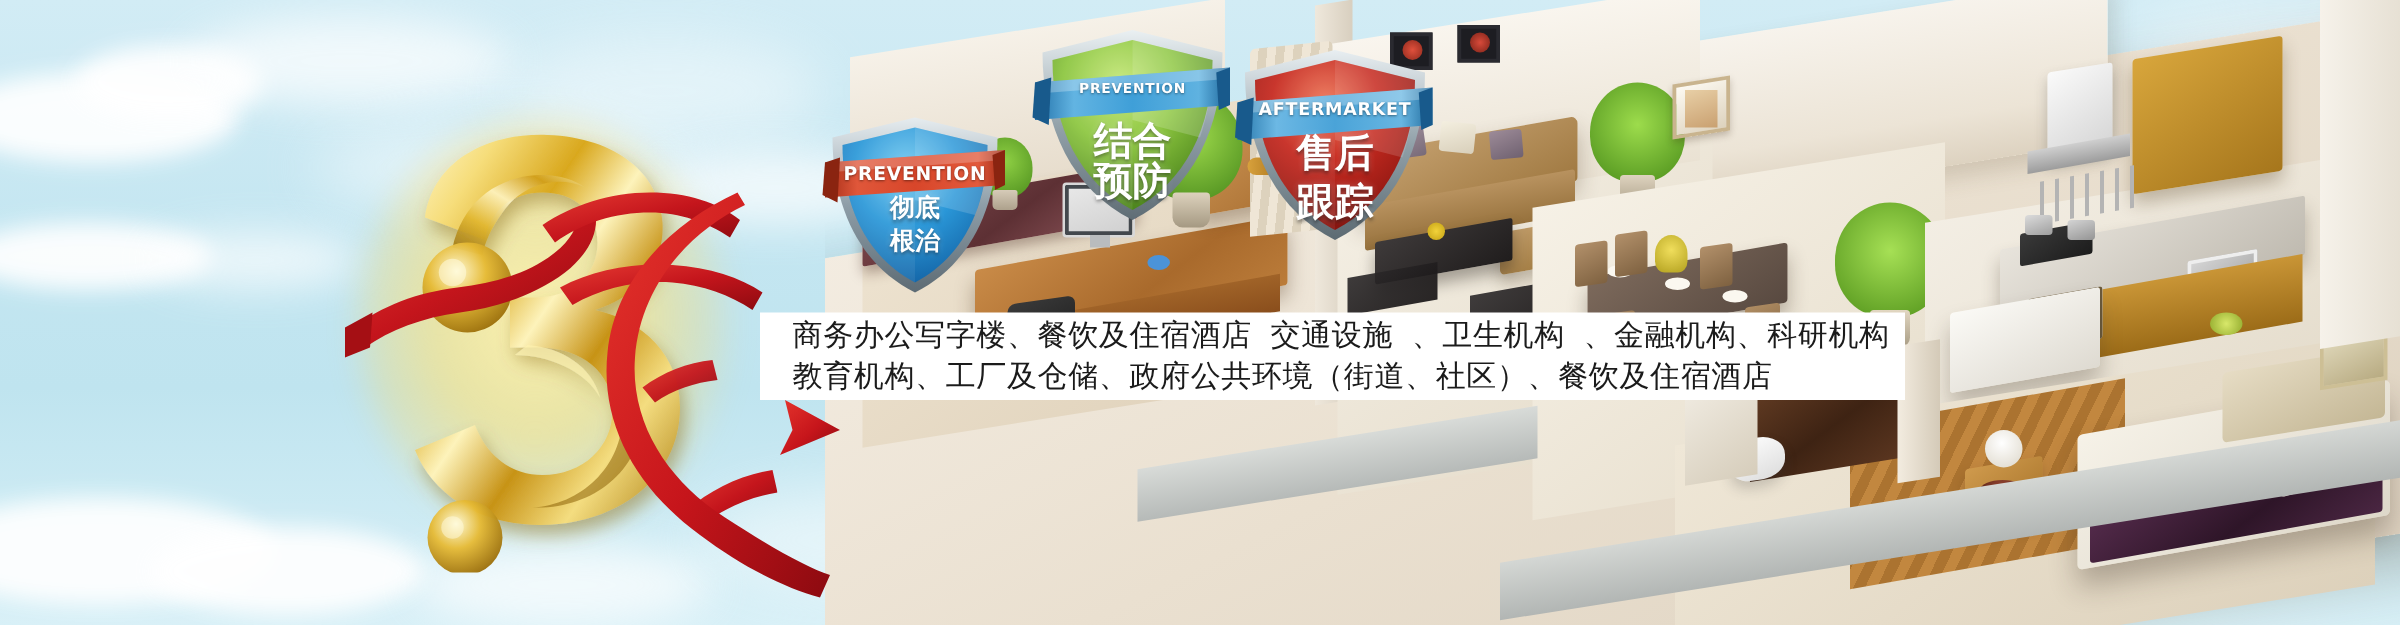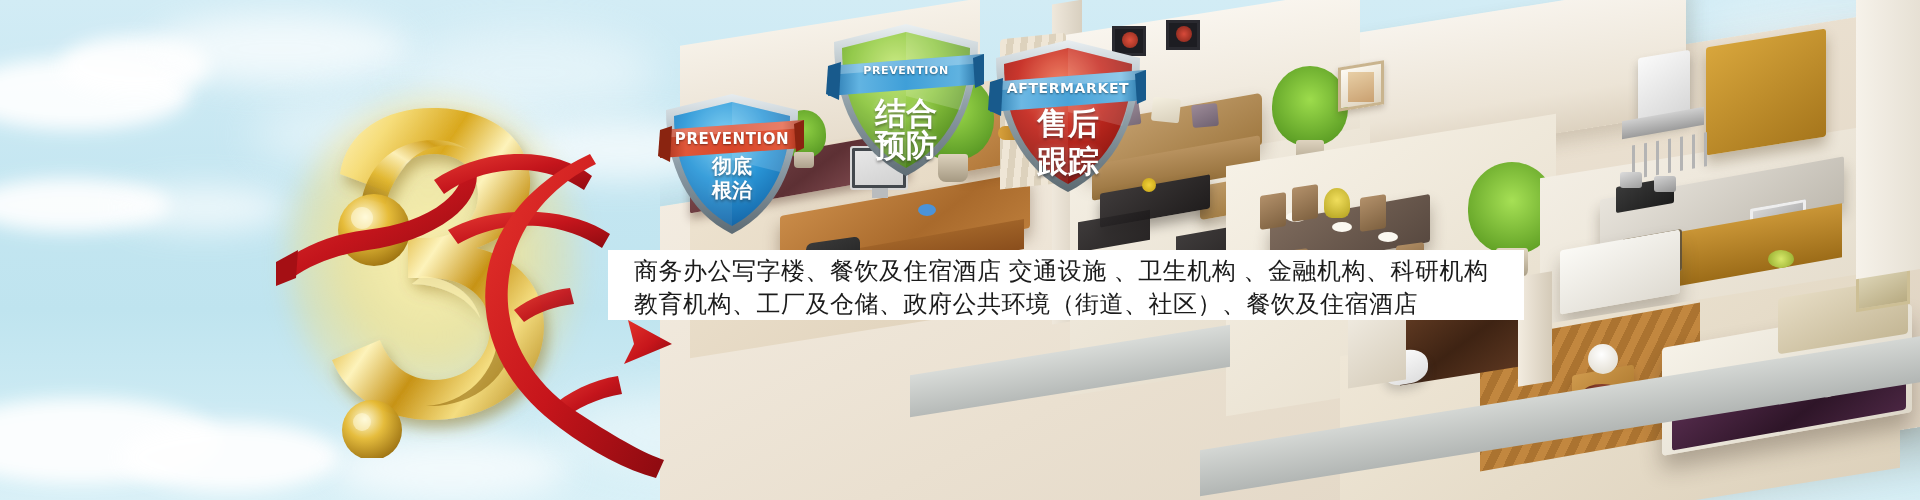--- a/index.html
+++ b/index.html
@@ -47,21 +47,21 @@
   
   #textpanel {
     position:absolute;
     left:608px; top:250px;
     width:916px; height:70px;
     background:#ffffff;
     padding:4px 0 0 26px;
     z-index:30;
   }
   #textpanel .line {
-    font-family:Liberation Sans, sans-serif;
+    font-family:Liberation Mono, monospace;
     font-size:24px;
     line-height:33px;
     color:#1b1b1b;
     letter-spacing:.5px;
     white-space:nowrap;
   }
 
   
   #headline {
     position:absolute;
@@ -554,21 +554,21 @@
       <path d="M74 12 L132 26 C132 48 128 66 122 82 L74 70 Z" fill="#ffffff" opacity=".16"></path>
       <path d="M74 12 L74 136 C36 116 16 76 16 26 Z" fill="#ffffff" opacity=".07"></path>
       <path d="M2 40 L146 30 L146 58 L2 68 Z" fill="url(#s0band)"></path>
       <path d="M2 40 L146 30 L146 38 L2 48 Z" fill="#ffffff" opacity=".22"></path>
       <path d="M2 40 L14 36 L12 72 L0 66 Z" fill="#8a2410"></path>
       <path d="M146 30 L136 34 L138 62 L146 58 Z" fill="#8a2410"></path>
     </svg>
     <div class="sh-en" style="top:40px; font-size:15px;">PREVENTION</div>
     <div class="sh-cn" style="top:66px; font-size:20px;">
         <div>彻底</div>
-        <div style="margin-top: 6px; font-family: Liberation Mono, monospace;">根治</div>
+        <div style="margin-top: 6px;">根治</div>
       </div>
   </div>
 
   <div class="shield" style="left:826px; top:20px; width:160px; height:160px;" id="shield-1">
     <svg viewBox="0 0 160 160" width="160" height="160" aria-hidden="true">
       <defs>
         <linearGradient id="s1rim" x1="0" y1="0" x2="0" y2="1">
           <stop offset="0" stop-color="#eaf0f2"></stop>
             <stop offset=".5" stop-color="#93a2aa"></stop>
           <stop offset="1" stop-color="#5f6d75"></stop>

